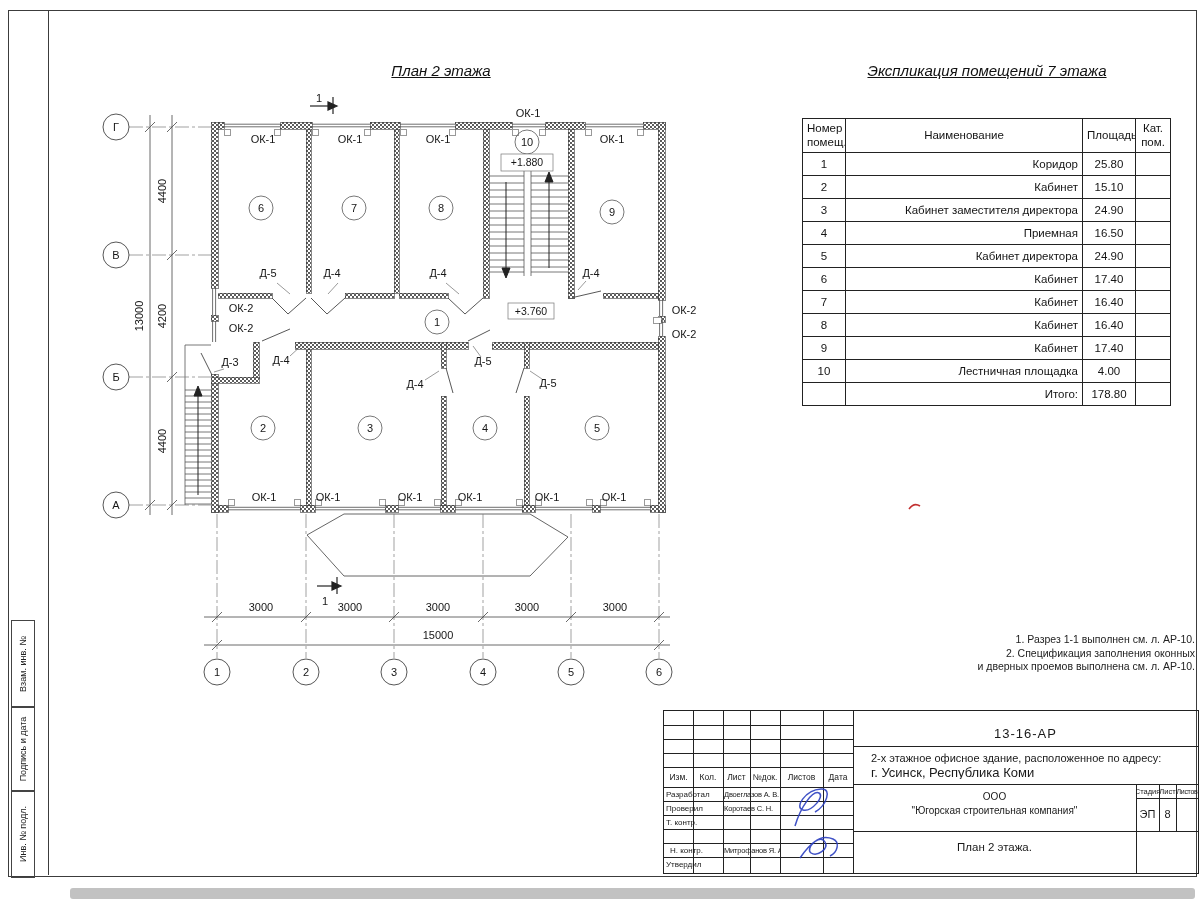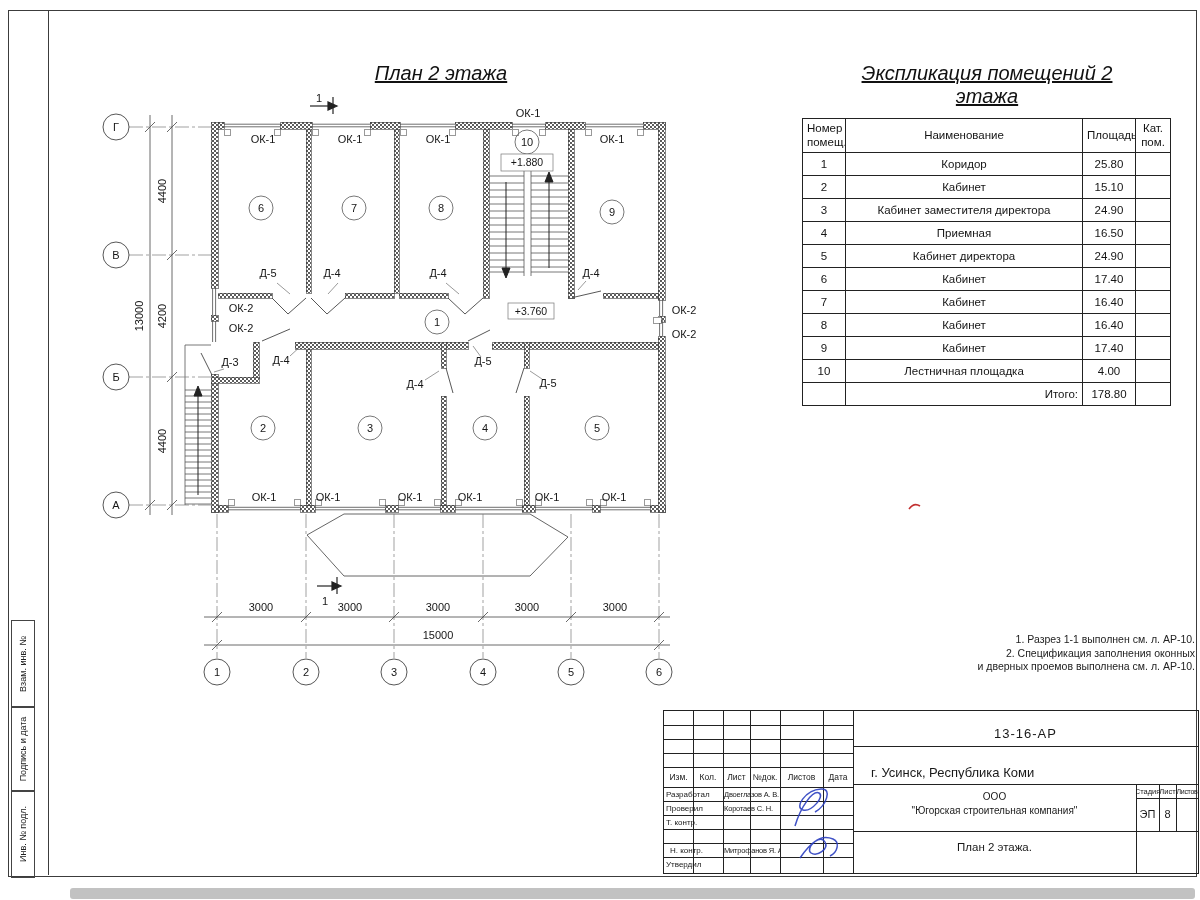--- a/index.html
+++ b/index.html
@@ -6,28 +6,28 @@
   body{width:1200px;height:900px;position:relative;font-family:"Liberation Sans",sans-serif;color:#1b1b1b;overflow:hidden;}
   .abs{position:absolute;}
   
   .sheet-border{left:8px;top:10px;width:1187px;height:865px;border:1.4px solid #3c3c3c;}
   .frame-line{left:48px;top:10px;width:0;height:865px;border-left:1.2px solid #3c3c3c;}
   .scan-band{left:70px;top:888px;width:1125px;height:11px;background:#8f8f8f;opacity:.55;border-radius:3px;}
   
   .side-cell{left:11px;width:22px;border:1px solid #444;display:flex;align-items:center;justify-content:center;}
   .side-cell span{transform:rotate(-90deg);white-space:nowrap;font-size:9px;color:#222;}
   
-  .drawing-title{font-size:20px;font-style:italic;text-decoration:underline;text-align:center;color:#111;}
+  .drawing-title{font-size:15px;font-style:italic;text-decoration:underline;text-align:center;color:#111;}
   
   table.expl{border-collapse:collapse;table-layout:fixed;font-size:11.5px;color:#141414;}
   table.expl th,table.expl td{border:1px solid #222;padding:0 4px;height:22px;overflow:hidden;}
   table.expl{border:1.6px solid #222;}
   table.expl th{font-weight:normal;white-space:pre-line;line-height:1.15;height:33px;text-align:center;}
   td.c{text-align:center;}
-  td.n{text-align:center;padding-left:8px;}
+  td.n{text-align:right;padding-left:8px;}
   td.r{text-align:right;padding-right:6px;}
   
   .notes{font-size:10.5px;line-height:13.5px;color:#222;}
   .notes .indent{padding-left:14px;}
   
   .tb{left:663px;top:710px;width:534px;height:162px;border:1.5px solid #222;}
   .tbl{position:absolute;background:#222;}
   .tbt{position:absolute;font-size:8.5px;color:#191919;display:flex;align-items:center;justify-content:center;overflow:hidden;white-space:nowrap;}
   .left-al{justify-content:flex-start;}
   svg text{font-family:"Liberation Sans",sans-serif;fill:#161616;}
@@ -43,21 +43,21 @@
     <span>Взам. инв. №</span>
   </div>
 <div class="abs side-cell" style="top:706px;height:84px;">
     <span>Подпись и дата</span>
   </div>
 <div class="abs side-cell" style="top:790px;height:86px;">
     <span>Инв. № подл.</span>
   </div>
 
 <div class="abs drawing-title" style="left:356px;top:62px;width:170px;">План 2 этажа</div>
-<div class="abs drawing-title" style="left:852px;top:62px;width:270px;">Экспликация помещений 2 этажа</div>
+<div class="abs drawing-title" style="left:852px;top:62px;width:270px;">Экспликация помещений 7 этажа</div>
 
 <table class="expl abs" style="left:802px;top:118px;width:368px;">
   <colgroup>
       <col style="width:43px">
       <col style="width:237px">
       <col style="width:53px">
       <col style="width:35px">
     </colgroup>
   <thead>
     <tr>
@@ -169,20 +169,21 @@
   <div class="tbl" style="left:0;top:118px;width:189px;height:1px;"></div>
   <div class="tbl" style="left:0;top:132px;width:189px;height:1px;"></div>
   <div class="tbl" style="left:0;top:146px;width:189px;height:1px;"></div>
 
   <div class="tbl" style="left:189px;top:35px;width:345px;height:1px;"></div>
   <div class="tbl" style="left:189px;top:73px;width:345px;height:1px;"></div>
   <div class="tbl" style="left:189px;top:120px;width:345px;height:1px;"></div>
   <div class="tbl" style="left:472px;top:87px;width:62px;height:1px;"></div>
 
   <div class="tbt" style="left:189px;top:10px;width:345px;height:25px;font-size:13px;letter-spacing:1px;">13-16-АР</div>
+  <div class="tbt left-al" style="left:207px;top:40px;width:330px;height:14px;font-size:11px;">2-х этажное офисное здание, расположенное по адресу:</div>
   <div class="tbt left-al" style="left:207px;top:54px;width:330px;height:14px;font-size:13px;">г. Усинск, Республика Коми</div>
   <div class="tbt" style="left:189px;top:78px;width:283px;height:14px;font-size:10px;">ООО</div>
   <div class="tbt" style="left:189px;top:92px;width:283px;height:14px;font-size:10px;">"Югорская строительная компания"</div>
   <div class="tbt" style="left:189px;top:128px;width:283px;height:16px;font-size:11.5px;">План 2 этажа.</div>
   <div class="tbt" style="left:472px;top:73px;width:23px;height:14px;font-size:7.5px;">Стадия</div>
   <div class="tbt" style="left:495px;top:73px;width:17px;height:14px;font-size:7.5px;">Лист</div>
   <div class="tbt" style="left:512px;top:73px;width:22px;height:14px;font-size:7px;letter-spacing:-.3px;">Листов</div>
   <div class="tbt" style="left:472px;top:90px;width:23px;height:26px;font-size:11px;">ЭП</div>
   <div class="tbt" style="left:495px;top:90px;width:17px;height:26px;font-size:11px;">8</div>
 

